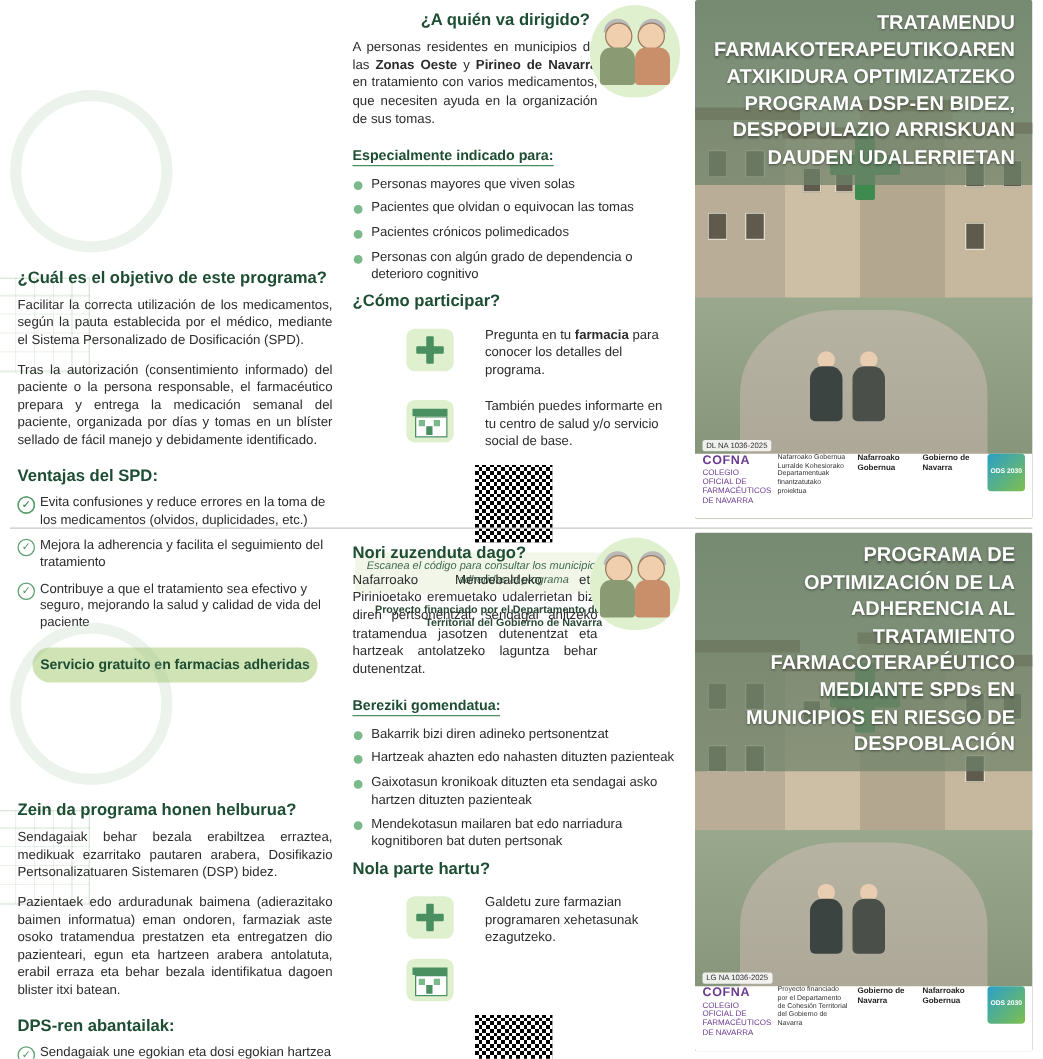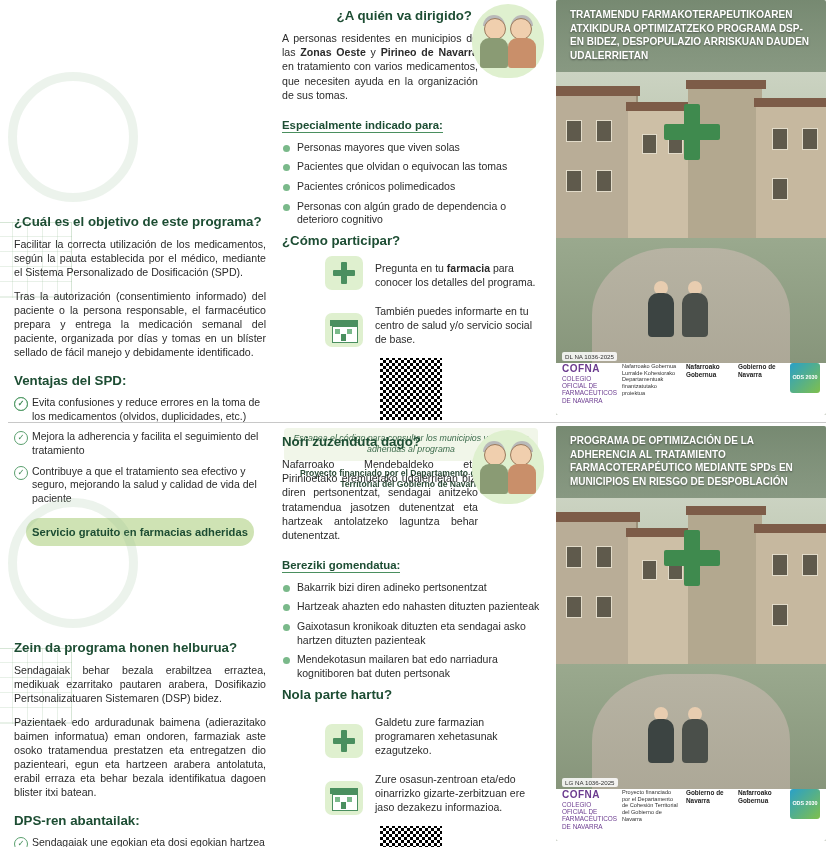--- a/index.html
+++ b/index.html
@@ -79,21 +79,21 @@
     background:#dff0cf;border-radius:50% 50% 46% 46%;
   }
   .couple .head{position:absolute;top:14px;width:20px;height:20px;border-radius:50%;background:#f0cfae;border:1.4px solid #9a7b5e;}
   .couple .h1{left:12px;} .couple .h2{right:12px;}
   .couple .hair{position:absolute;top:11px;width:22px;height:11px;border-radius:11px 11px 0 0;background:#b9b9b9;}
   .couple .hr1{left:11px;} .couple .hr2{right:11px;}
   .couple .body1{position:absolute;top:34px;left:8px;width:28px;height:30px;border-radius:9px 9px 3px 3px;background:#8a9b74;}
   .couple .body2{position:absolute;top:34px;right:8px;width:28px;height:30px;border-radius:9px 9px 3px 3px;background:#c98f6a;}
 
   
-  .howrow{display:flex;align-items:flex-end;gap:12px;margin-bottom:9px;padding-left:43px;}
+  .howrow{display:flex;align-items:center;gap:25px;margin-bottom:9px;padding-left:43px;}
   .howrow .txt{font-size:10.5px;line-height:1.33;padding-top:6px;color:#2b2b2b;}
   .icon-box{
     flex:0 0 auto;width:38px;height:34px;background:#dff0cf;border-radius:7px;position:relative;
   }
   .cross-v{position:absolute;left:16px;top:6px;width:6px;height:22px;background:#4a8f5f;border-radius:1px;}
   .cross-h{position:absolute;left:8px;top:14px;width:22px;height:6px;background:#4a8f5f;border-radius:1px;}
   .bld-roof{position:absolute;left:5px;top:7px;width:28px;height:6px;background:#4a8f5f;}
   .bld-body{position:absolute;left:7px;top:13px;width:24px;height:15px;border:1.4px solid #4a8f5f;background:#fff;}
   .bld-w{position:absolute;width:5px;height:5px;background:#7ab98a;}
   .bld-w1{left:10px;top:16px;} .bld-w2{left:22px;top:16px;} .bld-d{left:16px;top:21px;width:5px;height:7px;background:#4a8f5f;position:absolute;}
@@ -122,21 +122,21 @@
   .photo{
     position:relative;width:270px;height:415px;
     background:
       linear-gradient(180deg,#cfd8c6 0%, #b9c4ae 32%, #9aa98e 58%, #8d9a82 100%);
     overflow:hidden;
   }
   .sky{position:absolute;left:0;top:0;width:270px;height:120px;background:linear-gradient(180deg,#d9dfd2,#c2cbb7);}
   .hdr{
     position:absolute;left:0;top:0;width:270px;padding:8px 14px 10px 14px;box-sizing:border-box;
     background:linear-gradient(180deg,rgba(110,130,105,.92),rgba(110,130,105,.72));
-    color:#fff;text-align:left;font-weight:bold;font-size:10px;line-height:1.35;
+    color:#fff;text-align:right;font-weight:bold;font-size:16px;line-height:1.35;
     text-shadow:0 1px 2px rgba(0,0,0,.45);
   }
   
   .bldg{position:absolute;border-radius:1px;}
   .b1{left:-4px;top:92px;width:84px;height:150px;background:#b9ad97;border-right:2px solid #9c9079;}
   .b2{left:72px;top:108px;width:66px;height:132px;background:#cdbfa6;}
   .b3{left:132px;top:86px;width:74px;height:158px;background:#b3a88f;}
   .b4{left:200px;top:104px;width:76px;height:140px;background:#c6b89f;}
   .roof{position:absolute;background:#7d5c48;}
   .r1{left:-6px;top:86px;width:90px;height:10px;}
@@ -350,21 +350,20 @@
       </div>
 
       <div class="howrow">
         <div class="icon-box">
           <div class="bld-roof"></div>
             <div class="bld-body"></div>
           <div class="bld-w bld-w1"></div>
             <div class="bld-w bld-w2"></div>
             <div class="bld-d"></div>
         </div>
-        <div class="txt">Zure osasun-zentroan eta/edo oinarrizko gizarte-zerbitzuan ere jaso dezakezu informazioa.</div>
       </div>
 
       <div class="qr-wrap">
         <div class="qr"></div>
       </div>
       
       
     </div>
 
     <div class="col col-right">

